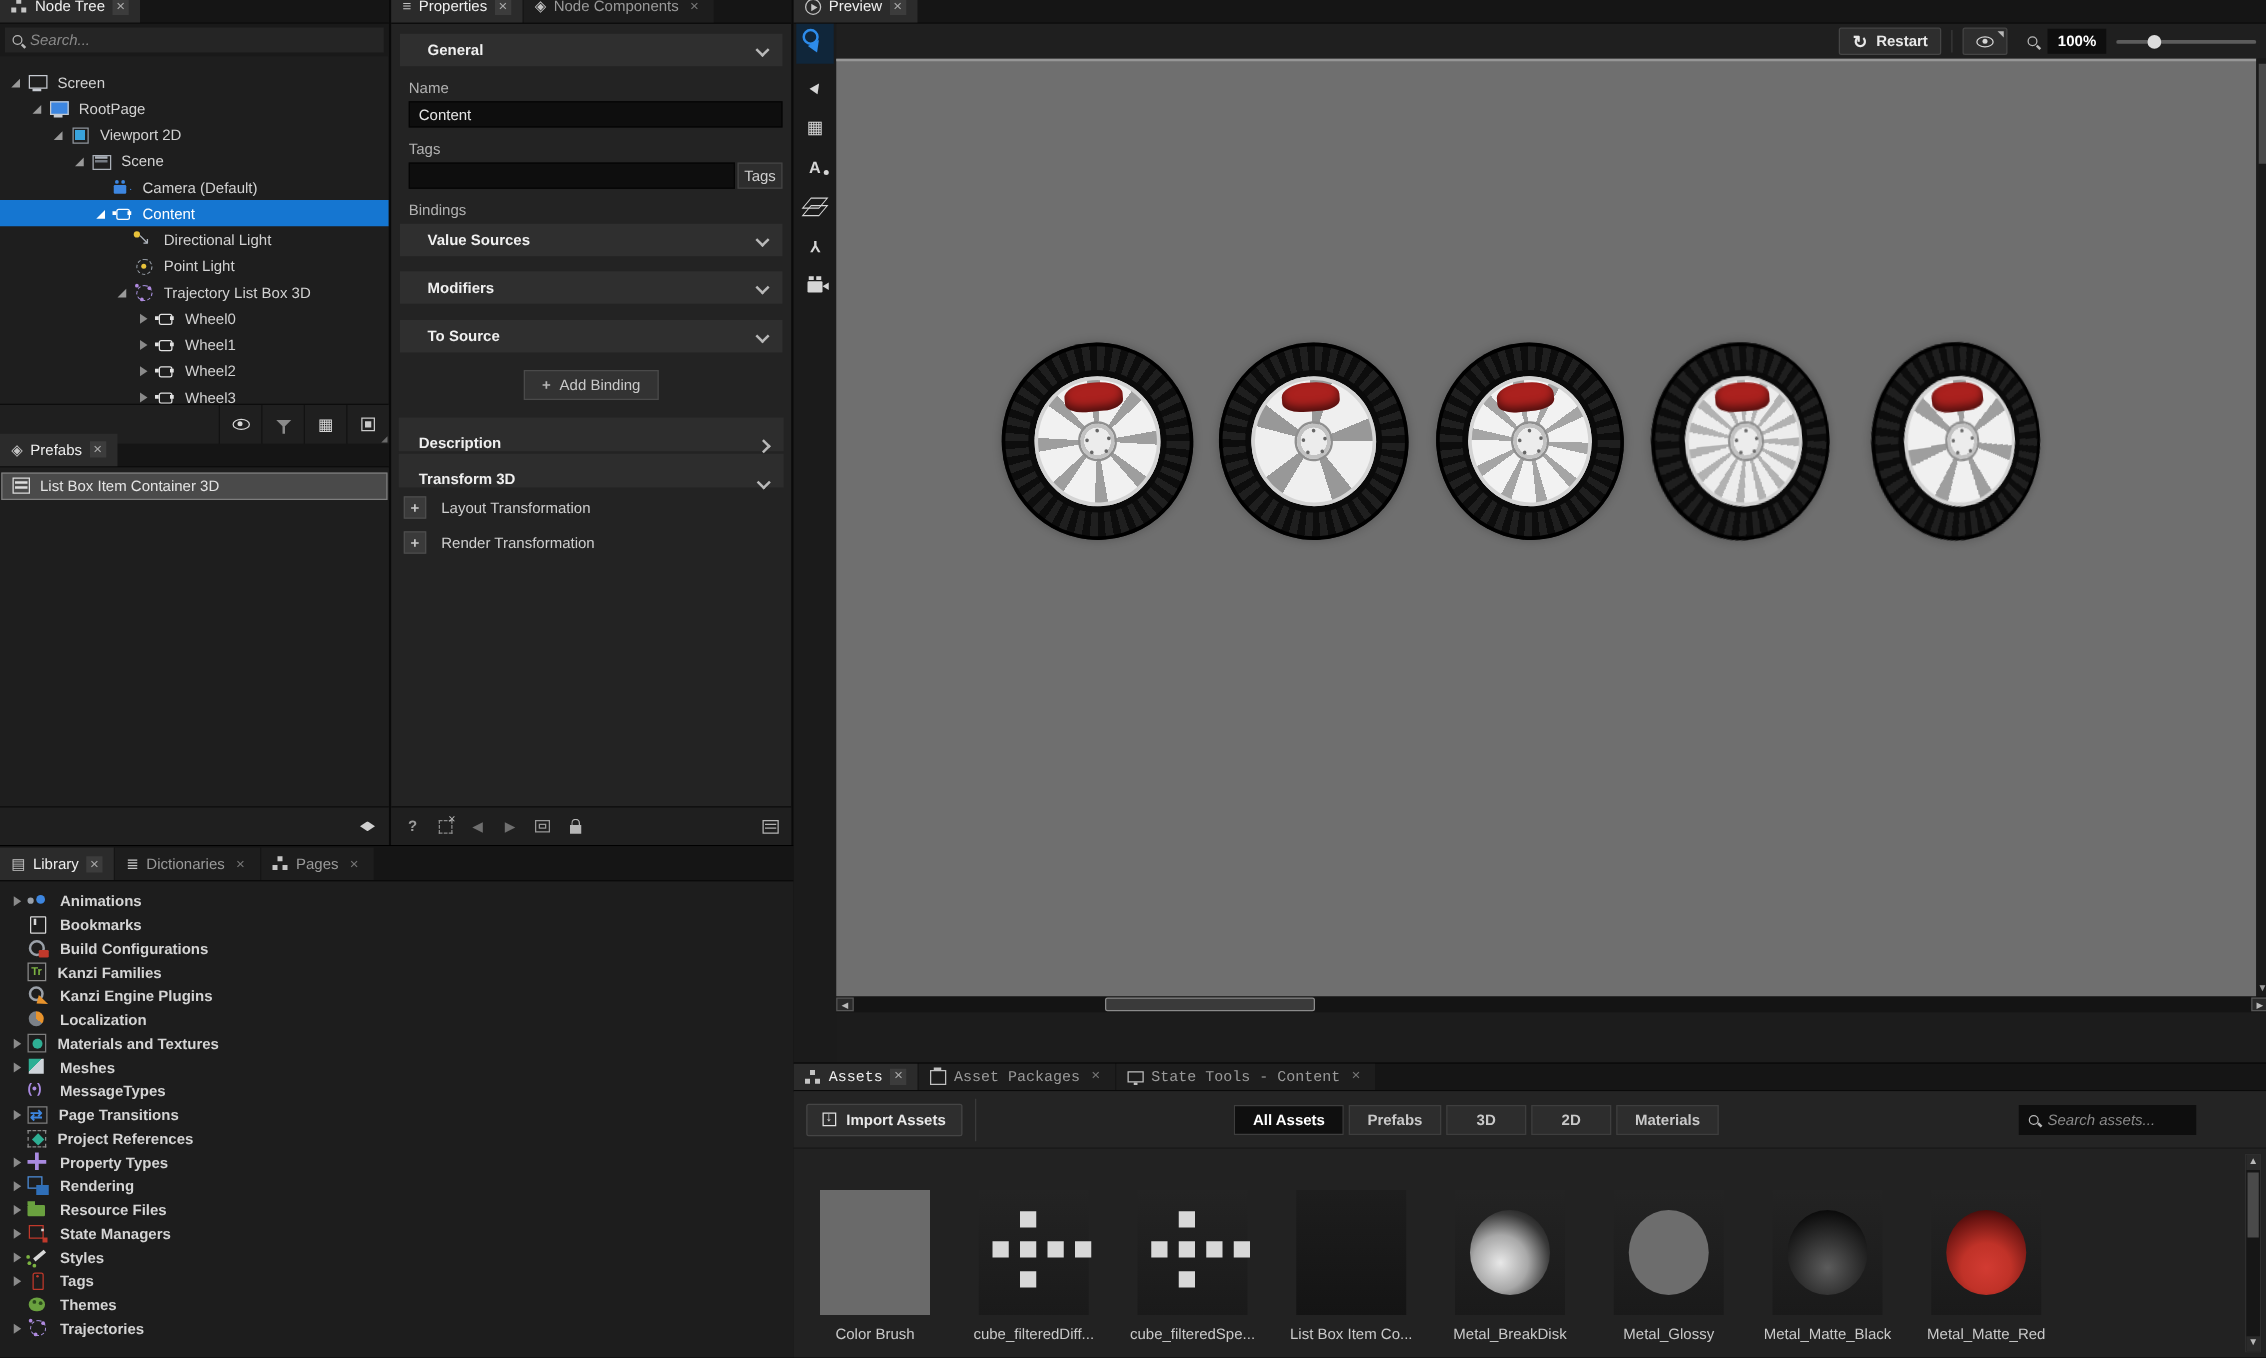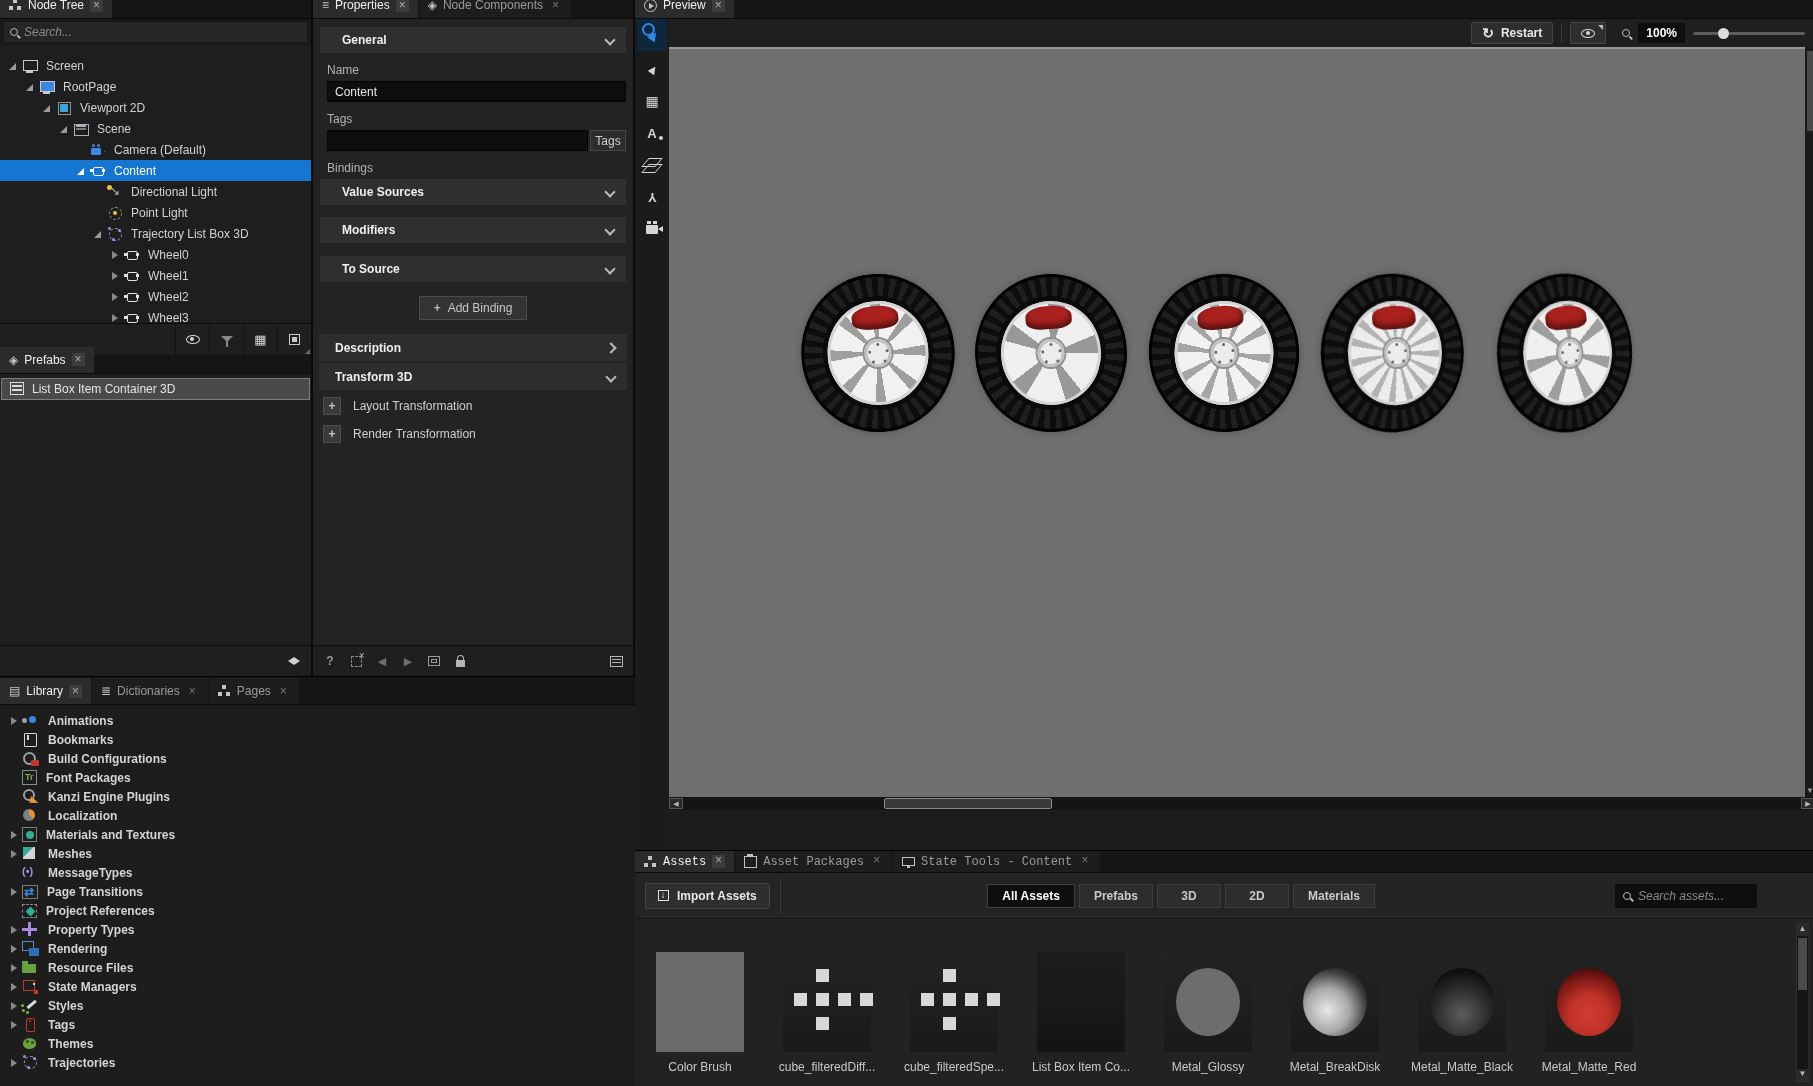--- a/index.html
+++ b/index.html
@@ -103,21 +103,21 @@
   .chev.down::after { content:""; position:absolute; left:0; top:0; width:6px; height:6px; border-right:2px solid #b9b9b9; border-bottom:2px solid #b9b9b9; transform:rotate(45deg); }
   .chev.right::after { content:""; position:absolute; left:0; top:0; width:6px; height:6px; border-right:2px solid #b9b9b9; border-bottom:2px solid #b9b9b9; transform:rotate(-45deg); }
   .flabel { color:#b2b2b2; margin:10px 14px 4px; }
   .finput { height:21px; background:#0e0e0e; border:1px solid #050505; color:#e6e6e6; display:flex; align-items:center; padding:0 7px; margin:0 7px 0 14px; }
   .tagsrow { display:flex; margin-right:7px; gap:2px; }
   .tagsrow .finput { flex:1; margin-right:0; }
   .tagsbtn { width:36px; height:21px; background:#2d2d2d; border:1px solid #454545; color:#cfcfcf; display:flex; align-items:center; justify-content:center; }
   .addbind-wrap { display:flex; justify-content:center; margin:14px 0; }
   .addbind { height:24px; background:#333; border:1px solid #4a4a4a; color:#c9c9c9; display:flex; align-items:center; gap:7px; padding:0 14px; }
   .plus { color:#b5b5b5; font-weight:bold; }
-  .bighdr { height:27px; margin:0 6px; background:#2d2d2d; display:flex; align-items:center; padding:0 12px 0 16px; font-weight:bold; color:#efefef; }
+  .bighdr { height:27px; margin:0 6px; background:#2d2d2d; display:flex; align-items:flex-end; padding:0 12px 0 16px; font-weight:bold; color:#efefef; }
   .bighdr .chev { margin-left:auto; }
   .xformrow { height:25px; display:flex; align-items:center; gap:12px; padding-left:10px; color:#cfcfcf; margin-top:3px; }
   .plusbox { width:18px; height:18px; background:#3a3a3a; border:1px solid #4c4c4c; color:#c9c9c9; display:flex; align-items:center; justify-content:center; font-weight:bold; }
   .props-foot { height:31px; background:#1f1f1f; border-top:1px solid #0c0c0c; display:flex; align-items:center; gap:4px; padding:0 6px; color:#9a9a9a; }
   .fico { width:22px; height:22px; display:flex; align-items:center; justify-content:center; }
   .ico-deselect { width:11px; height:11px; border:1px dashed #8a8a8a; position:relative; }
   .ico-deselect::after { content:"×"; position:absolute; right:-4px; top:-7px; color:#b9b9b9; font-size:10px; }
   .arr { font-size:11px; color:#6f6f6f; }
   .ico-frame { width:12px; height:10px; border:1.5px solid #9a9a9a; position:relative; }
   .ico-frame::after { content:""; position:absolute; inset:2px; border:1px solid #9a9a9a; }
@@ -516,21 +516,21 @@
             <span>Bookmarks</span>
           </div>
         <div class="lrow">
             <span class="exp none"></span>
             <span class="lico L-build"></span>
             <span>Build Configurations</span>
           </div>
         <div class="lrow">
             <span class="exp none"></span>
             <span class="lico L-fonts"></span>
-            <span>Font Packages</span>
+            <span>Kanzi Families</span>
           </div>
         <div class="lrow">
             <span class="exp none"></span>
             <span class="lico L-plugins"></span>
             <span>Kanzi Engine Plugins</span>
           </div>
         <div class="lrow">
             <span class="exp none"></span>
             <span class="lico L-local"></span>
             <span>Localization</span>
@@ -772,29 +772,29 @@
           <div class="alabel">cube_filteredSpe...</div>
         </div>
         <div class="aitem">
           <div class="athumb">
               <div class="t-dark"></div>
             </div>
           <div class="alabel">List Box Item Co...</div>
         </div>
         <div class="aitem">
           <div class="athumb">
-              <div class="sphere s-glossy"></div>
-            </div>
-          <div class="alabel">Metal_Glossy</div>
+              <div class="sphere s-breakdisk"></div>
+            </div>
+          <div class="alabel">Metal_BreakDisk</div>
         </div>
         <div class="aitem">
           <div class="athumb">
-              <div class="sphere s-breakdisk"></div>
-            </div>
-          <div class="alabel">Metal_BreakDisk</div>
+              <div class="sphere s-glossy"></div>
+            </div>
+          <div class="alabel">Metal_Glossy</div>
         </div>
         <div class="aitem">
           <div class="athumb">
               <div class="sphere s-matteblack"></div>
             </div>
           <div class="alabel">Metal_Matte_Black</div>
         </div>
         <div class="aitem">
           <div class="athumb">
               <div class="sphere s-mattered"></div>

